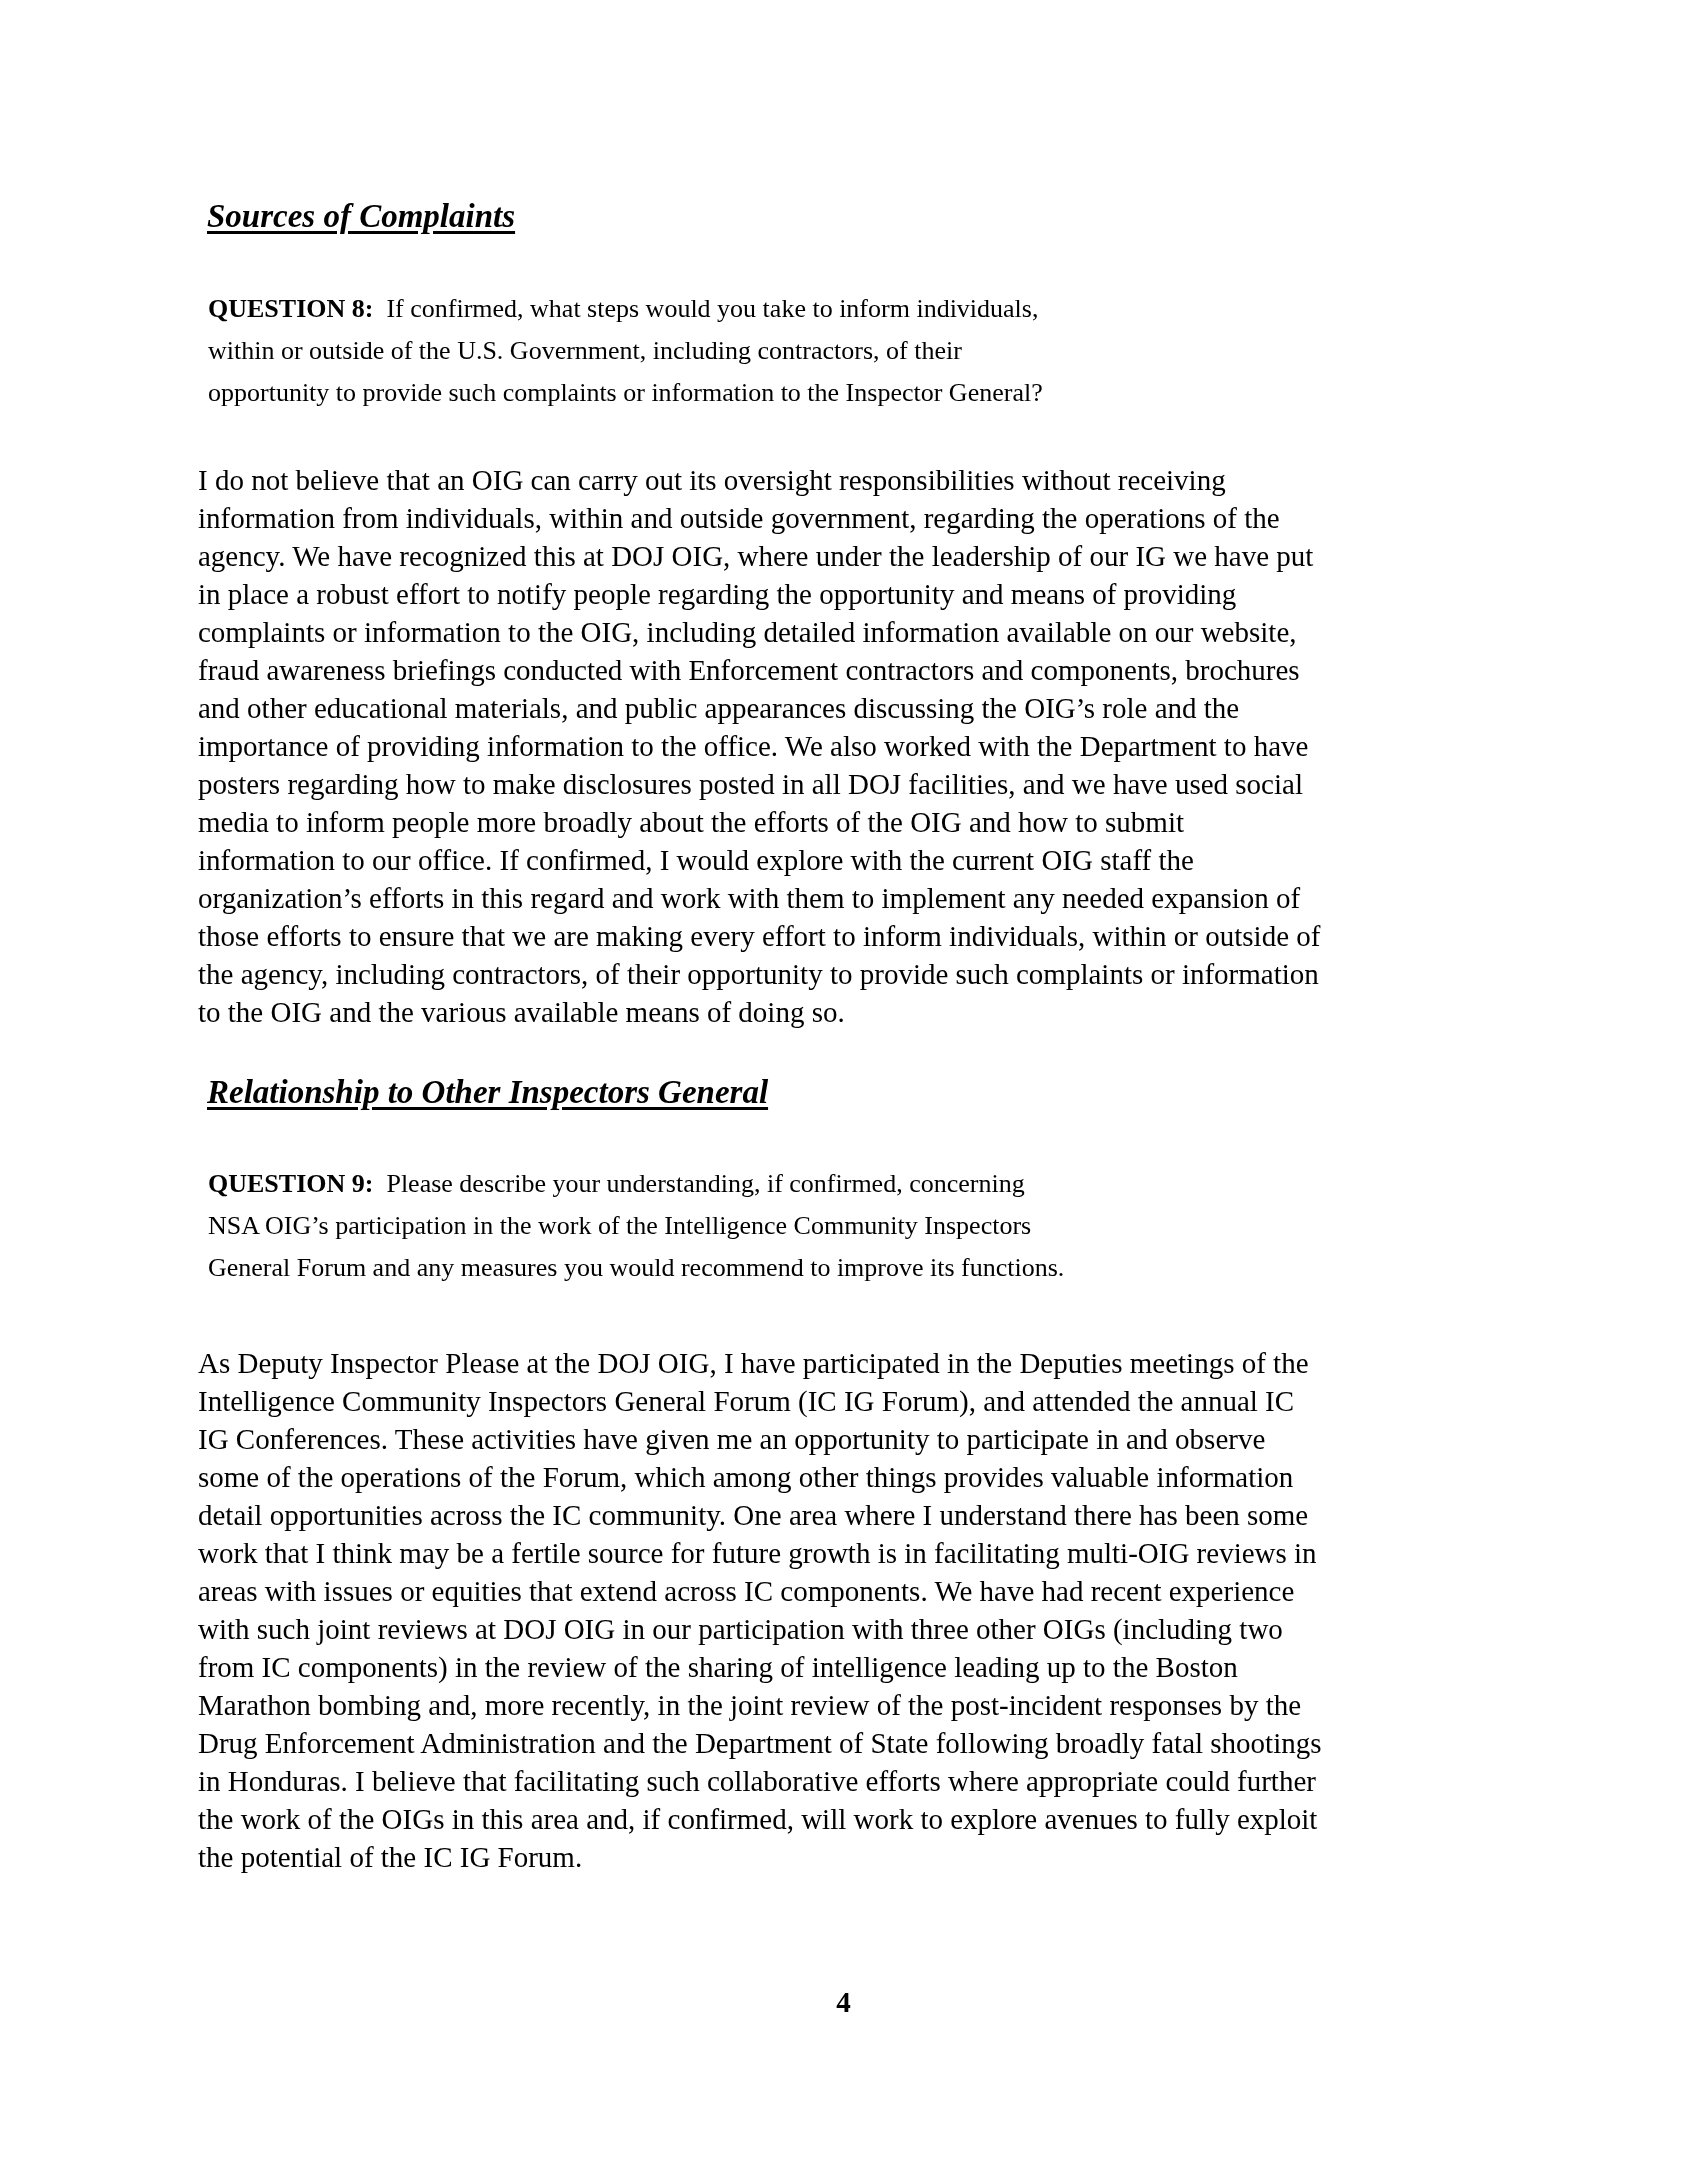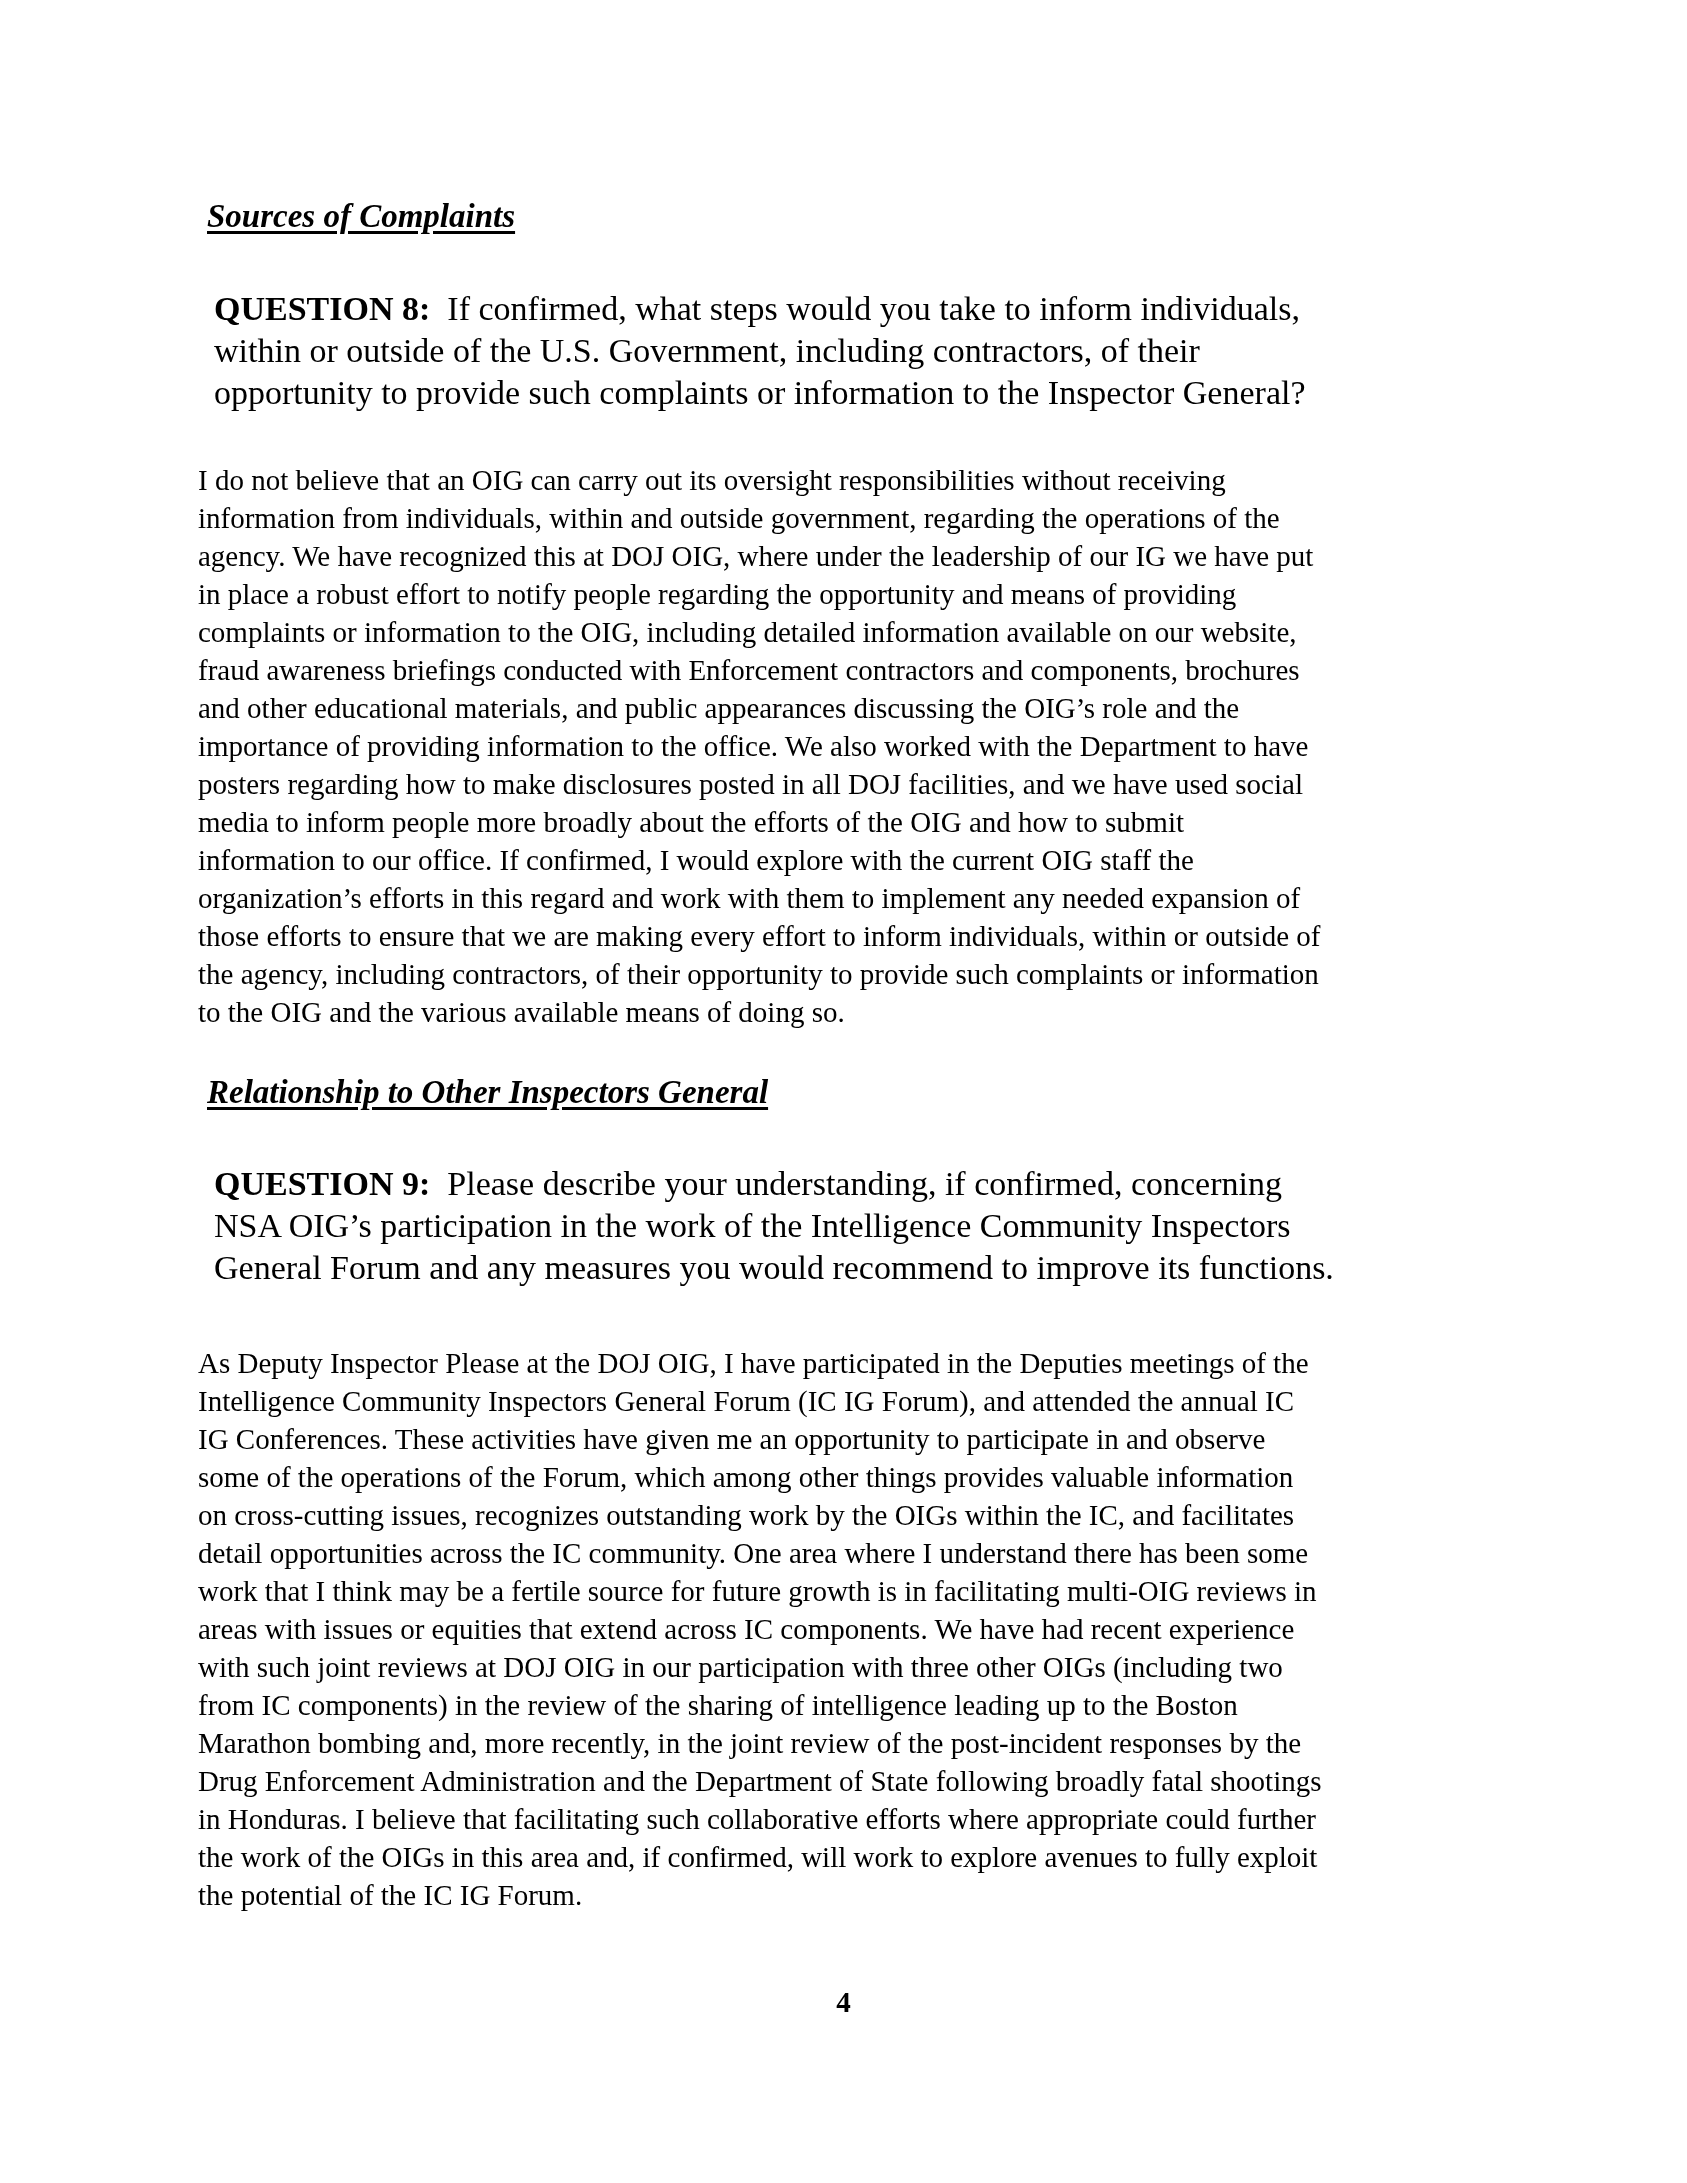--- a/index.html
+++ b/index.html
@@ -1,19 +1,19 @@
 <!DOCTYPE html>
 <html style="font-size:10.6px"><head>
 <meta charset="utf-8">
 <style>
   html, body { margin: 0; padding: 0; background: #ffffff; }
   body { width: 1687px; height: 2183px; position: relative; overflow: hidden; font-family: "Liberation Serif", "DejaVu Serif", serif; color: #000; }
   .page { position: absolute; left: 0; top: 0; width: 1687px; height: 2183px; }
   .section-heading { position: absolute; left: 207px; font-size: 33px; font-weight: bold; font-style: italic; text-decoration: underline; text-underline-offset: 4px; text-decoration-thickness: 2.6px; white-space: nowrap; margin: 0; }
-  .question { position: absolute; left: 214px; width: 1323px; font-size: 34px; line-height: 42px; margin: 0; font-family: Liberation Serif, serif; }
+  .question { position: absolute; left: 208px; width: 1323px; font-size: 26px; line-height: 42px; margin: 0; font-family: Liberation Serif, serif; }
   .question .qlabel { font-weight: bold; }
   .answer { position: absolute; left: 198px; width: 1290px; margin: 0; }
   .answer .line { display: block; font-size: 29px; line-height: 38px; white-space: nowrap; }
   .qline { display: block; white-space: nowrap; }
   .page-number { position: absolute; top: 1986px; left: 0; width: 1687px; text-align: center; font-weight: bold; font-size: 29px; }
 </style>
 </head>
 <body>
 
 <div class="page">
@@ -50,21 +50,20 @@
     <span class="qline"><span class="qlabel">QUESTION 9:</span>&nbsp; <span>Please describe your understanding, if confirmed, concerning</span></span>
     <span class="qline">NSA OIG’s participation in the work of the Intelligence Community Inspectors</span>
     <span class="qline">General Forum and any measures you would recommend to improve its functions.</span>
   </p>
 
   <div class="answer" id="answer-9" style="top:1344px;">
       <span class="line">As Deputy Inspector Please at the DOJ OIG, I have participated in the Deputies meetings of the</span>
       <span class="line">Intelligence Community Inspectors General Forum (IC IG Forum), and attended the annual IC</span>
       <span class="line">IG Conferences.  These activities have given me an opportunity to participate in and observe</span>
       <span class="line">some of the operations of the Forum, which among other things provides valuable information</span>
-      <span class="line">on cross-cutting issues, recognizes outstanding work by the OIGs within the IC, and facilitates</span>
       <span class="line">detail opportunities across the IC community.  One area where I understand there has been some</span>
       <span class="line">work that I think may be a fertile source for future growth is in facilitating multi-OIG reviews in</span>
       <span class="line">areas with issues or equities that extend across IC components.  We have had recent experience</span>
       <span class="line">with such joint reviews at DOJ OIG in our participation with three other OIGs (including two</span>
       <span class="line">from IC components) in the review of the sharing of intelligence leading up to the Boston</span>
       <span class="line">Marathon bombing and, more recently, in the joint review of the post-incident responses by the</span>
       <span class="line">Drug Enforcement Administration and the Department of State following broadly fatal shootings</span>
       <span class="line">in Honduras.  I believe that facilitating such collaborative efforts where appropriate could further</span>
       <span class="line">the work of the OIGs in this area and, if confirmed, will work to explore avenues to fully exploit</span>
       <span class="line">the potential of the IC IG Forum.</span>

